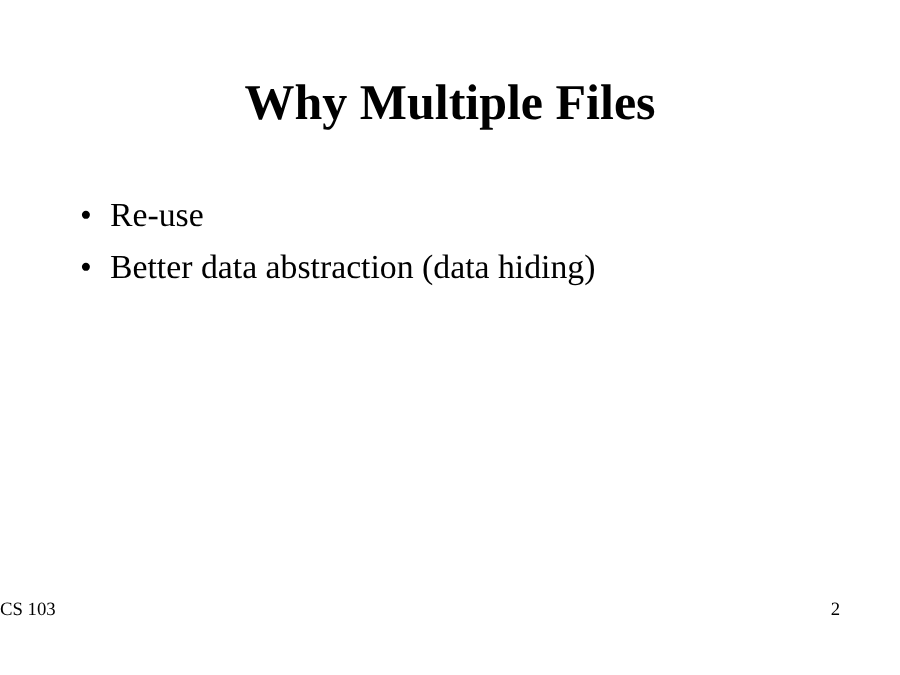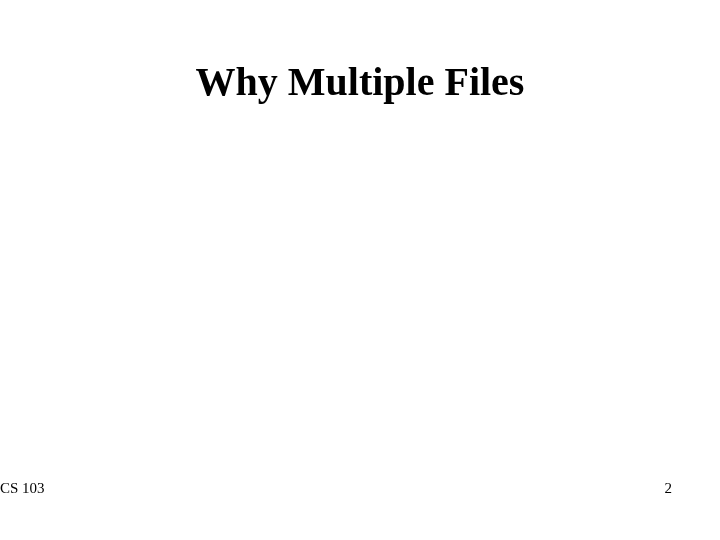--- a/index.html
+++ b/index.html
@@ -57,18 +57,20 @@
     position: absolute;
     right: 48px;
   }
 </style>
 </head>
 <body>
 
 <div class="slide">
   <h1 class="title">Why Multiple Files</h1>
   <ul class="bullets">
+    <li>Re-use</li>
+    <li>Better data abstraction (data hiding)</li>
   </ul>
   <div class="footer">
     <span class="footer-center">CS 103</span>
     <span class="footer-right">2</span>
   </div>
 </div>
 
 </body></html>

